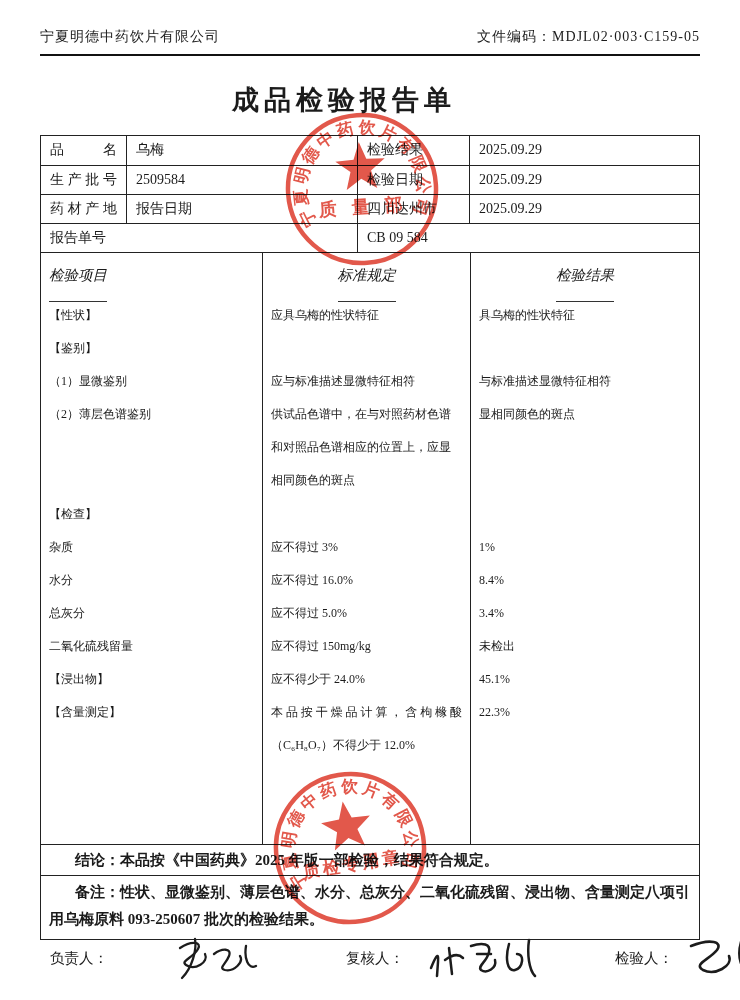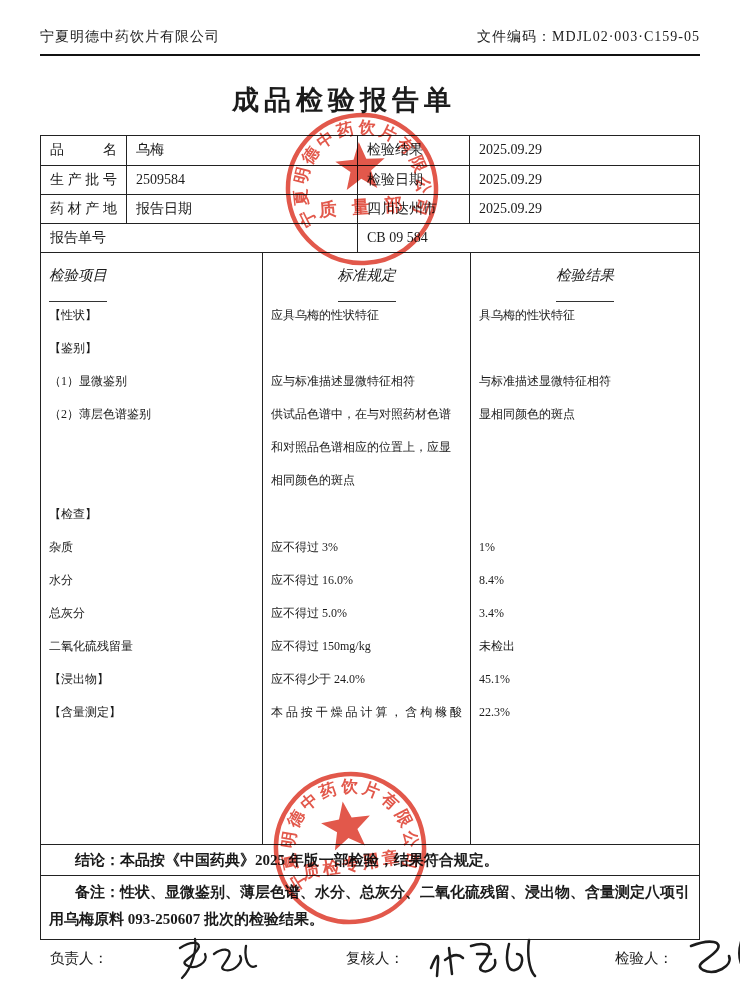--- a/index.html
+++ b/index.html
@@ -157,20 +157,21 @@
     <div class="trow">
       <div class="c c1 h33">【浸出物】</div>
       <div class="c c2">应不得少于 24.0%</div>
       <div class="c">45.1%</div>
     </div>
 
     <div class="trow">
       <div class="c c1 h66">【含量测定】</div>
       <div class="c c2">
         <div class="just">本品按干燥品计算，含枸橼酸</div>
+        <div class="specline">（C₆H₈O₇）不得少于 12.0%</div>
       </div>
       <div class="c">22.3%</div>
     </div>
 
     <div class="trow">
       <div class="c c1 hfill"></div>
       <div class="c c2"></div>
       <div class="c"></div>
     </div>
   </div>

